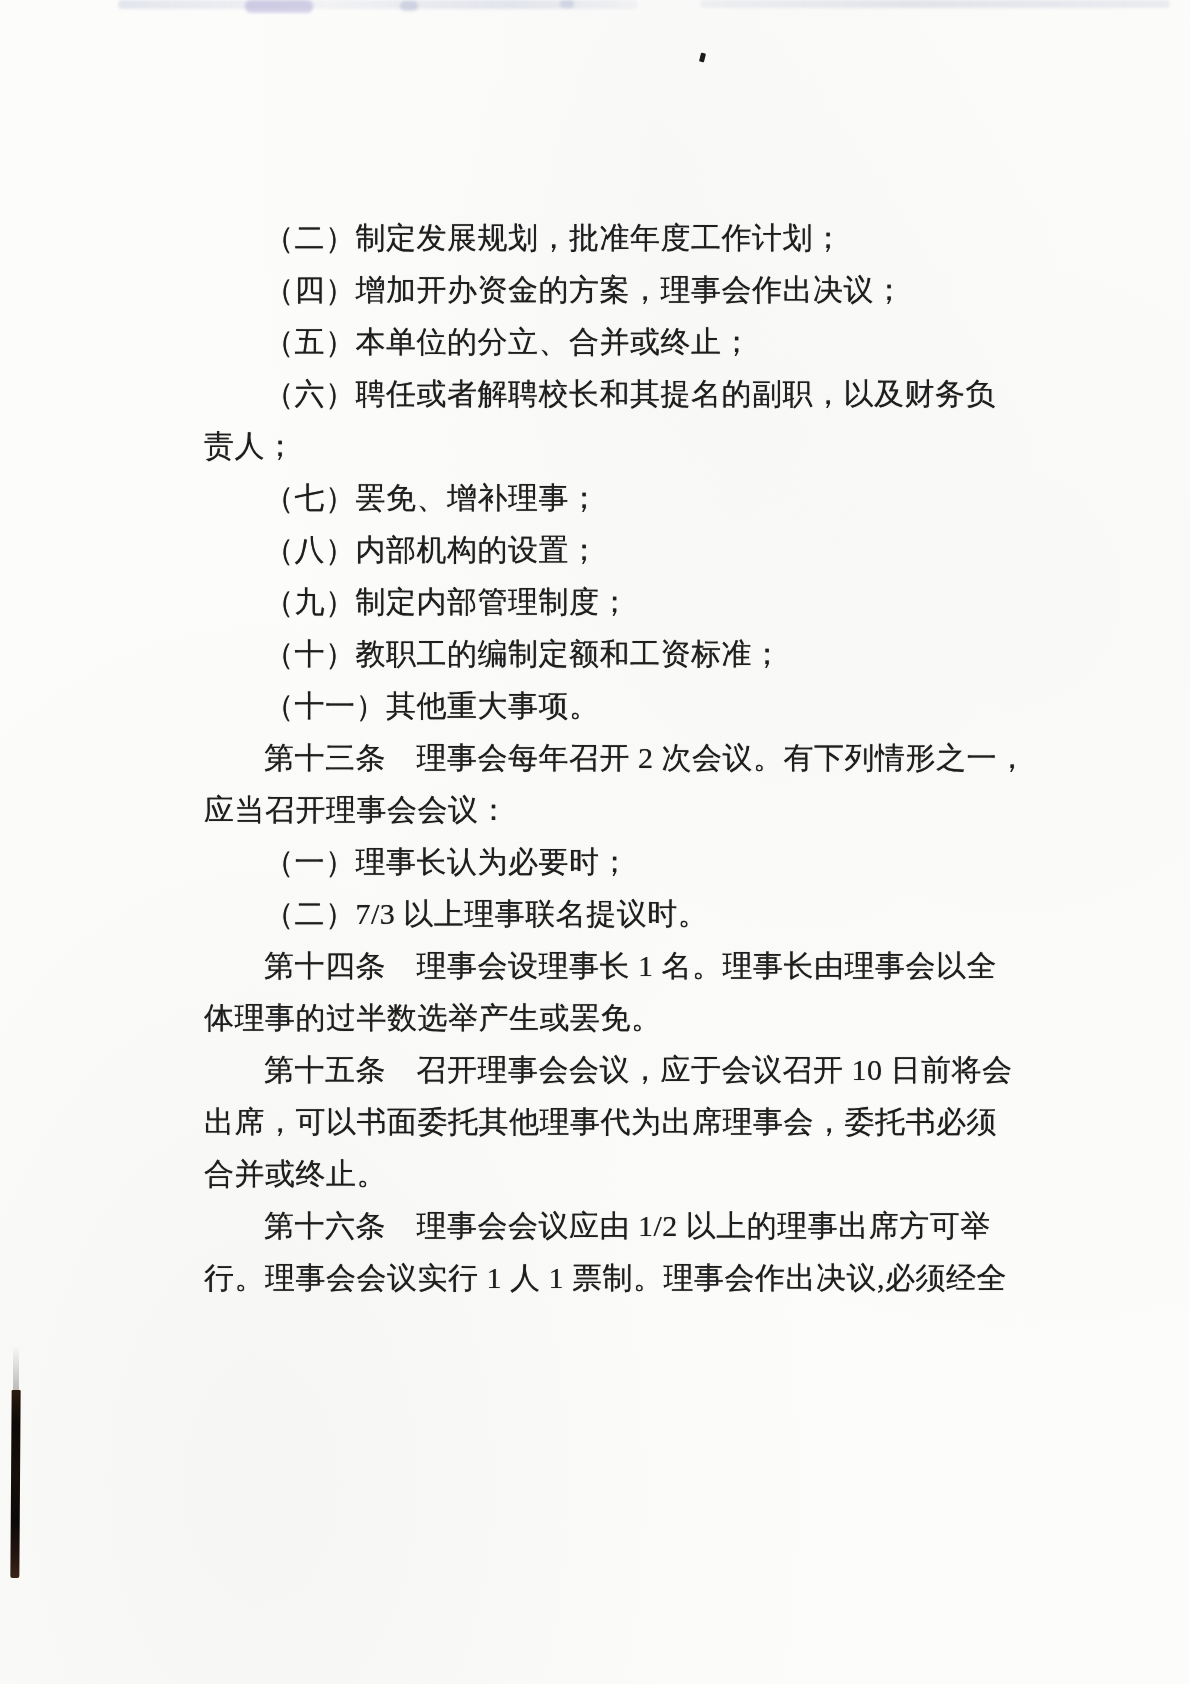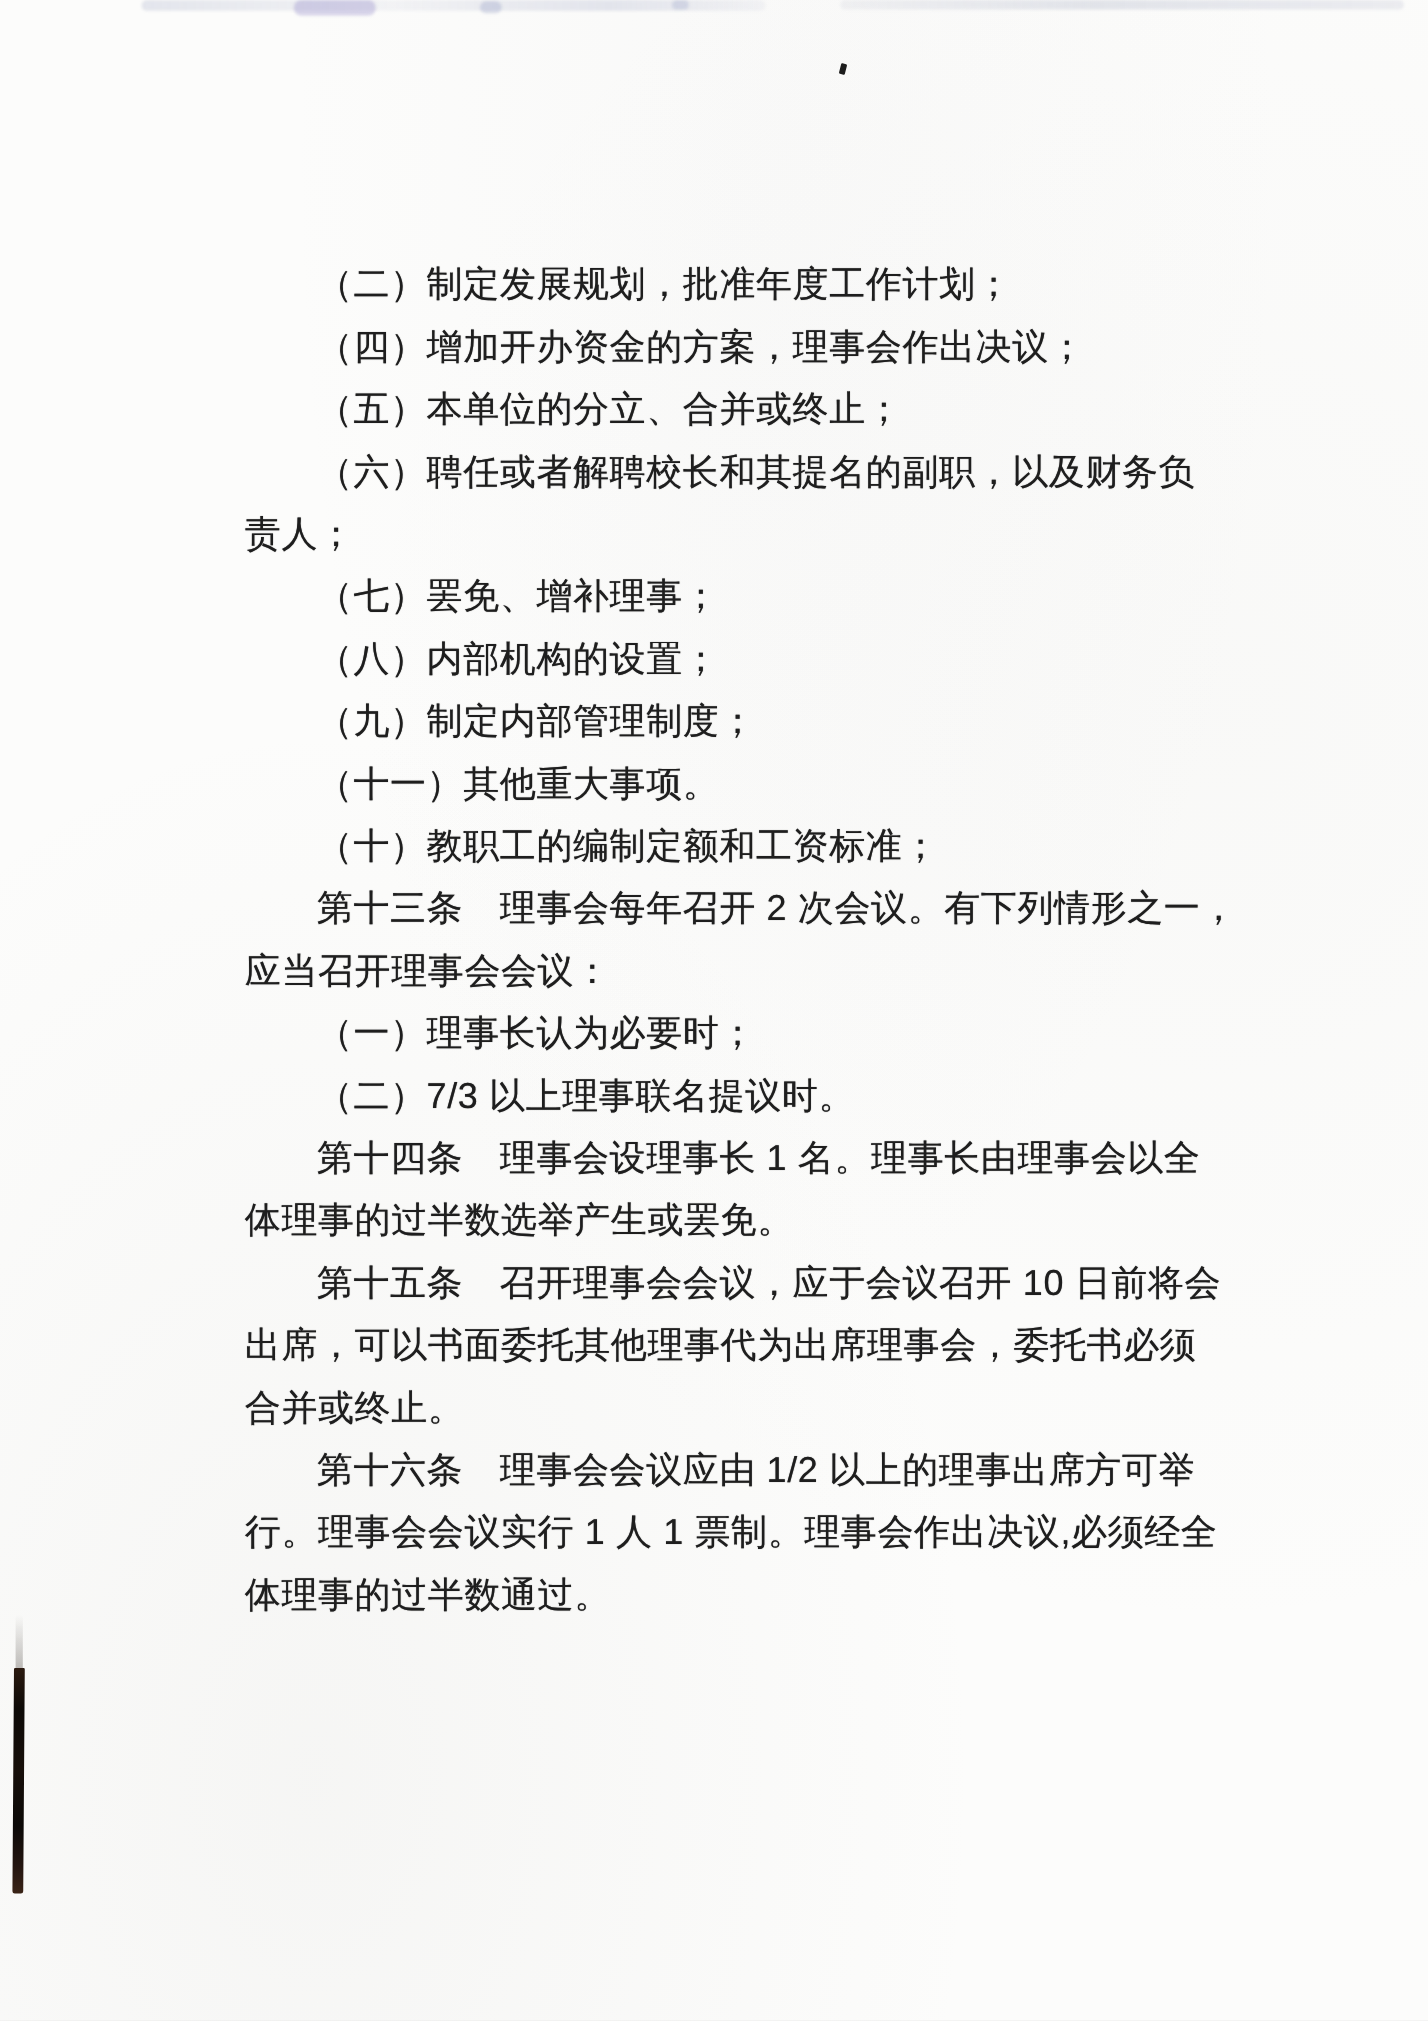--- a/index.html
+++ b/index.html
@@ -11,21 +11,21 @@
     position: relative;
     width: 1190px;
     height: 1684px;
     margin: 0 auto;
     background-color: #fcfcfb;
     background-image:
       radial-gradient(ellipse at 22% 88%, rgba(190,190,185,0.10), transparent 42%),
       radial-gradient(ellipse at 85% 35%, rgba(205,205,200,0.07), transparent 50%),
       radial-gradient(ellipse at 55% 8%, rgba(200,200,205,0.06), transparent 45%);
     overflow: hidden;
-    font-family: Liberation Sans, sans-serif;
+    font-family: Liberation Serif, serif;
   }
 
   
   .text-block {
     position: absolute;
     left: 204px;
     top: 212px;
     width: 740px;
   }
   .line {
@@ -107,29 +107,28 @@
 
   <div class="text-block">
     <div class="line indent">（二）制定发展规划，批准年度工作计划；</div>
     <div class="line indent">（四）增加开办资金的方案，理事会作出决议；</div>
     <div class="line indent">（五）本单位的分立、合并或终止；</div>
     <div class="line indent">（六）聘任或者解聘校长和其提名的副职，以及财务负</div>
     <div class="line">责人；</div>
     <div class="line indent">（七）罢免、增补理事；</div>
     <div class="line indent">（八）内部机构的设置；</div>
     <div class="line indent">（九）制定内部管理制度；</div>
+    <div class="line indent">（十）教职工的编制定额和工资标准；</div>
     <div class="line indent">（十一）其他重大事项。</div>
-    <div class="line indent">（十）教职工的编制定额和工资标准；</div>
     <div class="line indent">第十三条　理事会每年召开 2 次会议。有下列情形之一，</div>
     <div class="line">应当召开理事会会议：</div>
     <div class="line indent">（一）理事长认为必要时；</div>
     <div class="line indent">（二）7/3 以上理事联名提议时。</div>
     <div class="line indent">第十四条　理事会设理事长 1 名。理事长由理事会以全</div>
     <div class="line">体理事的过半数选举产生或罢免。</div>
     <div class="line indent">第十五条　召开理事会会议，应于会议召开 10 日前将会</div>
     <div class="line">出席，可以书面委托其他理事代为出席理事会，委托书必须</div>
     <div class="line">合并或终止。</div>
     <div class="line indent">第十六条　理事会会议应由 1/2 以上的理事出席方可举</div>
     <div class="line">行。理事会会议实行 1 人 1 票制。理事会作出决议,必须经全</div>
-    <div class="line">体理事的过半数通过。</div>
   </div>
 
 </div>
 
 </body></html>

